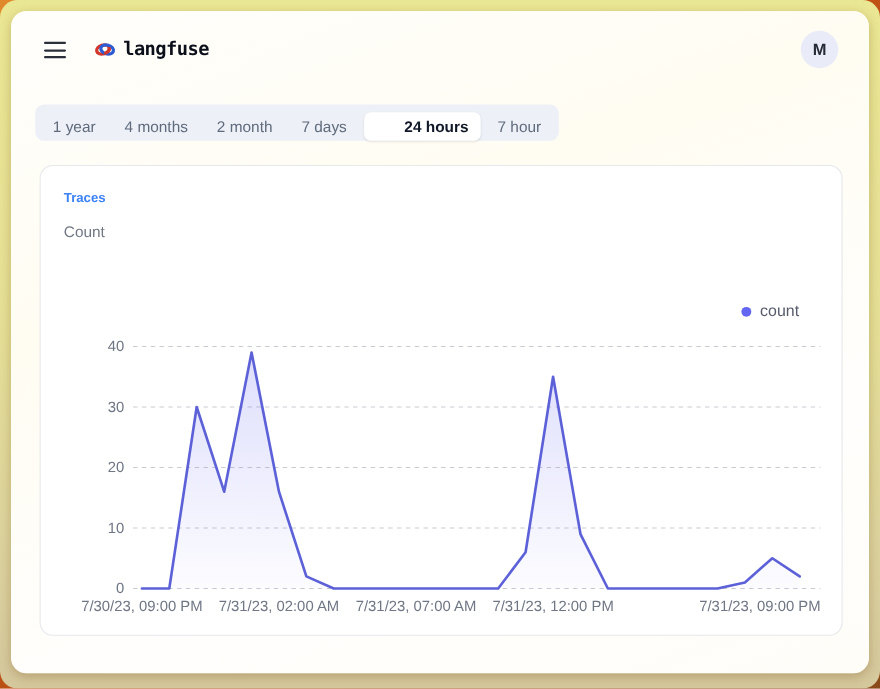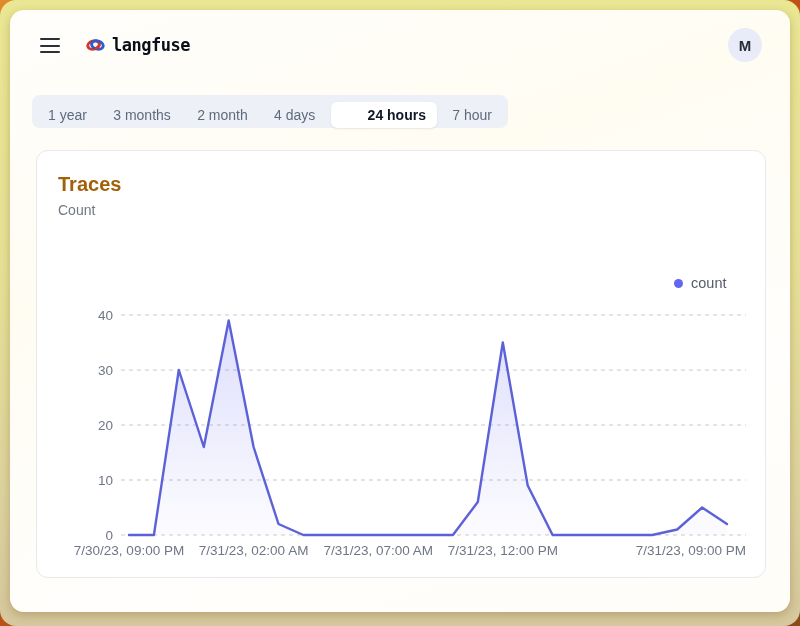--- a/index.html
+++ b/index.html
@@ -45,21 +45,21 @@
   .tab.active{
     background:#ffffff;color:#101828;font-weight:700;
     box-shadow:0 1px 2px rgba(16,24,40,.10);
     padding-left:37px;
   }
   
   .card{
     position:absolute;left:26px;top:140px;width:730px;height:428px;
     background:#ffffff;border:1px solid #e6e8ec;border-radius:12px;box-sizing:border-box;
   }
-  .card-title{position:absolute;left:21px;top:22px;font-size:20px;font-weight:700;color:#a16207;}
+  .card-title{position:absolute;left:21px;top:22px;font-size:12px;font-weight:700;color:#3b82f6;}
   .card-subtitle{position:absolute;left:21px;top:51px;font-size:14px;color:#717784;}
   .legend{position:absolute;left:637px;top:124px;display:flex;align-items:center;gap:8px;}
   .legend-dot{width:9px;height:9px;border-radius:50%;}
   .legend-label{font-size:14.5px;color:#555b68;}
   .chart-svg{position:absolute;left:0;top:0;}
   .chart-svg text{font-family:"Liberation Sans",sans-serif;}
 </style>
 </head>
 <body>
 
@@ -81,23 +81,23 @@
           <ellipse cx="8" cy="8" rx="6.2" ry="4.2" fill="none" stroke="#d3362b" stroke-width="3.1" stroke-dasharray="8 24" transform="rotate(-16 8 8)"></ellipse>
         </svg>
       </span>
       <span class="brand">langfuse</span>
     </div>
     <div class="avatar">M</div>
   </div>
 
   <div class="tabs">
     <div class="tab">1 year</div>
-    <div class="tab">3 months</div>
+    <div class="tab">4 months</div>
     <div class="tab">2 month</div>
-    <div class="tab">4 days</div>
+    <div class="tab">7 days</div>
     <div class="tab active">24 hours</div>
     <div class="tab">7 hour</div>
   </div>
 
   <div class="card">
     <div class="card-title">Traces</div>
     <div class="card-subtitle">Count</div>
 
     <svg id="chart-svg" class="chart-svg" width="730" height="428" viewBox="0 0 730 428">
         <defs>

